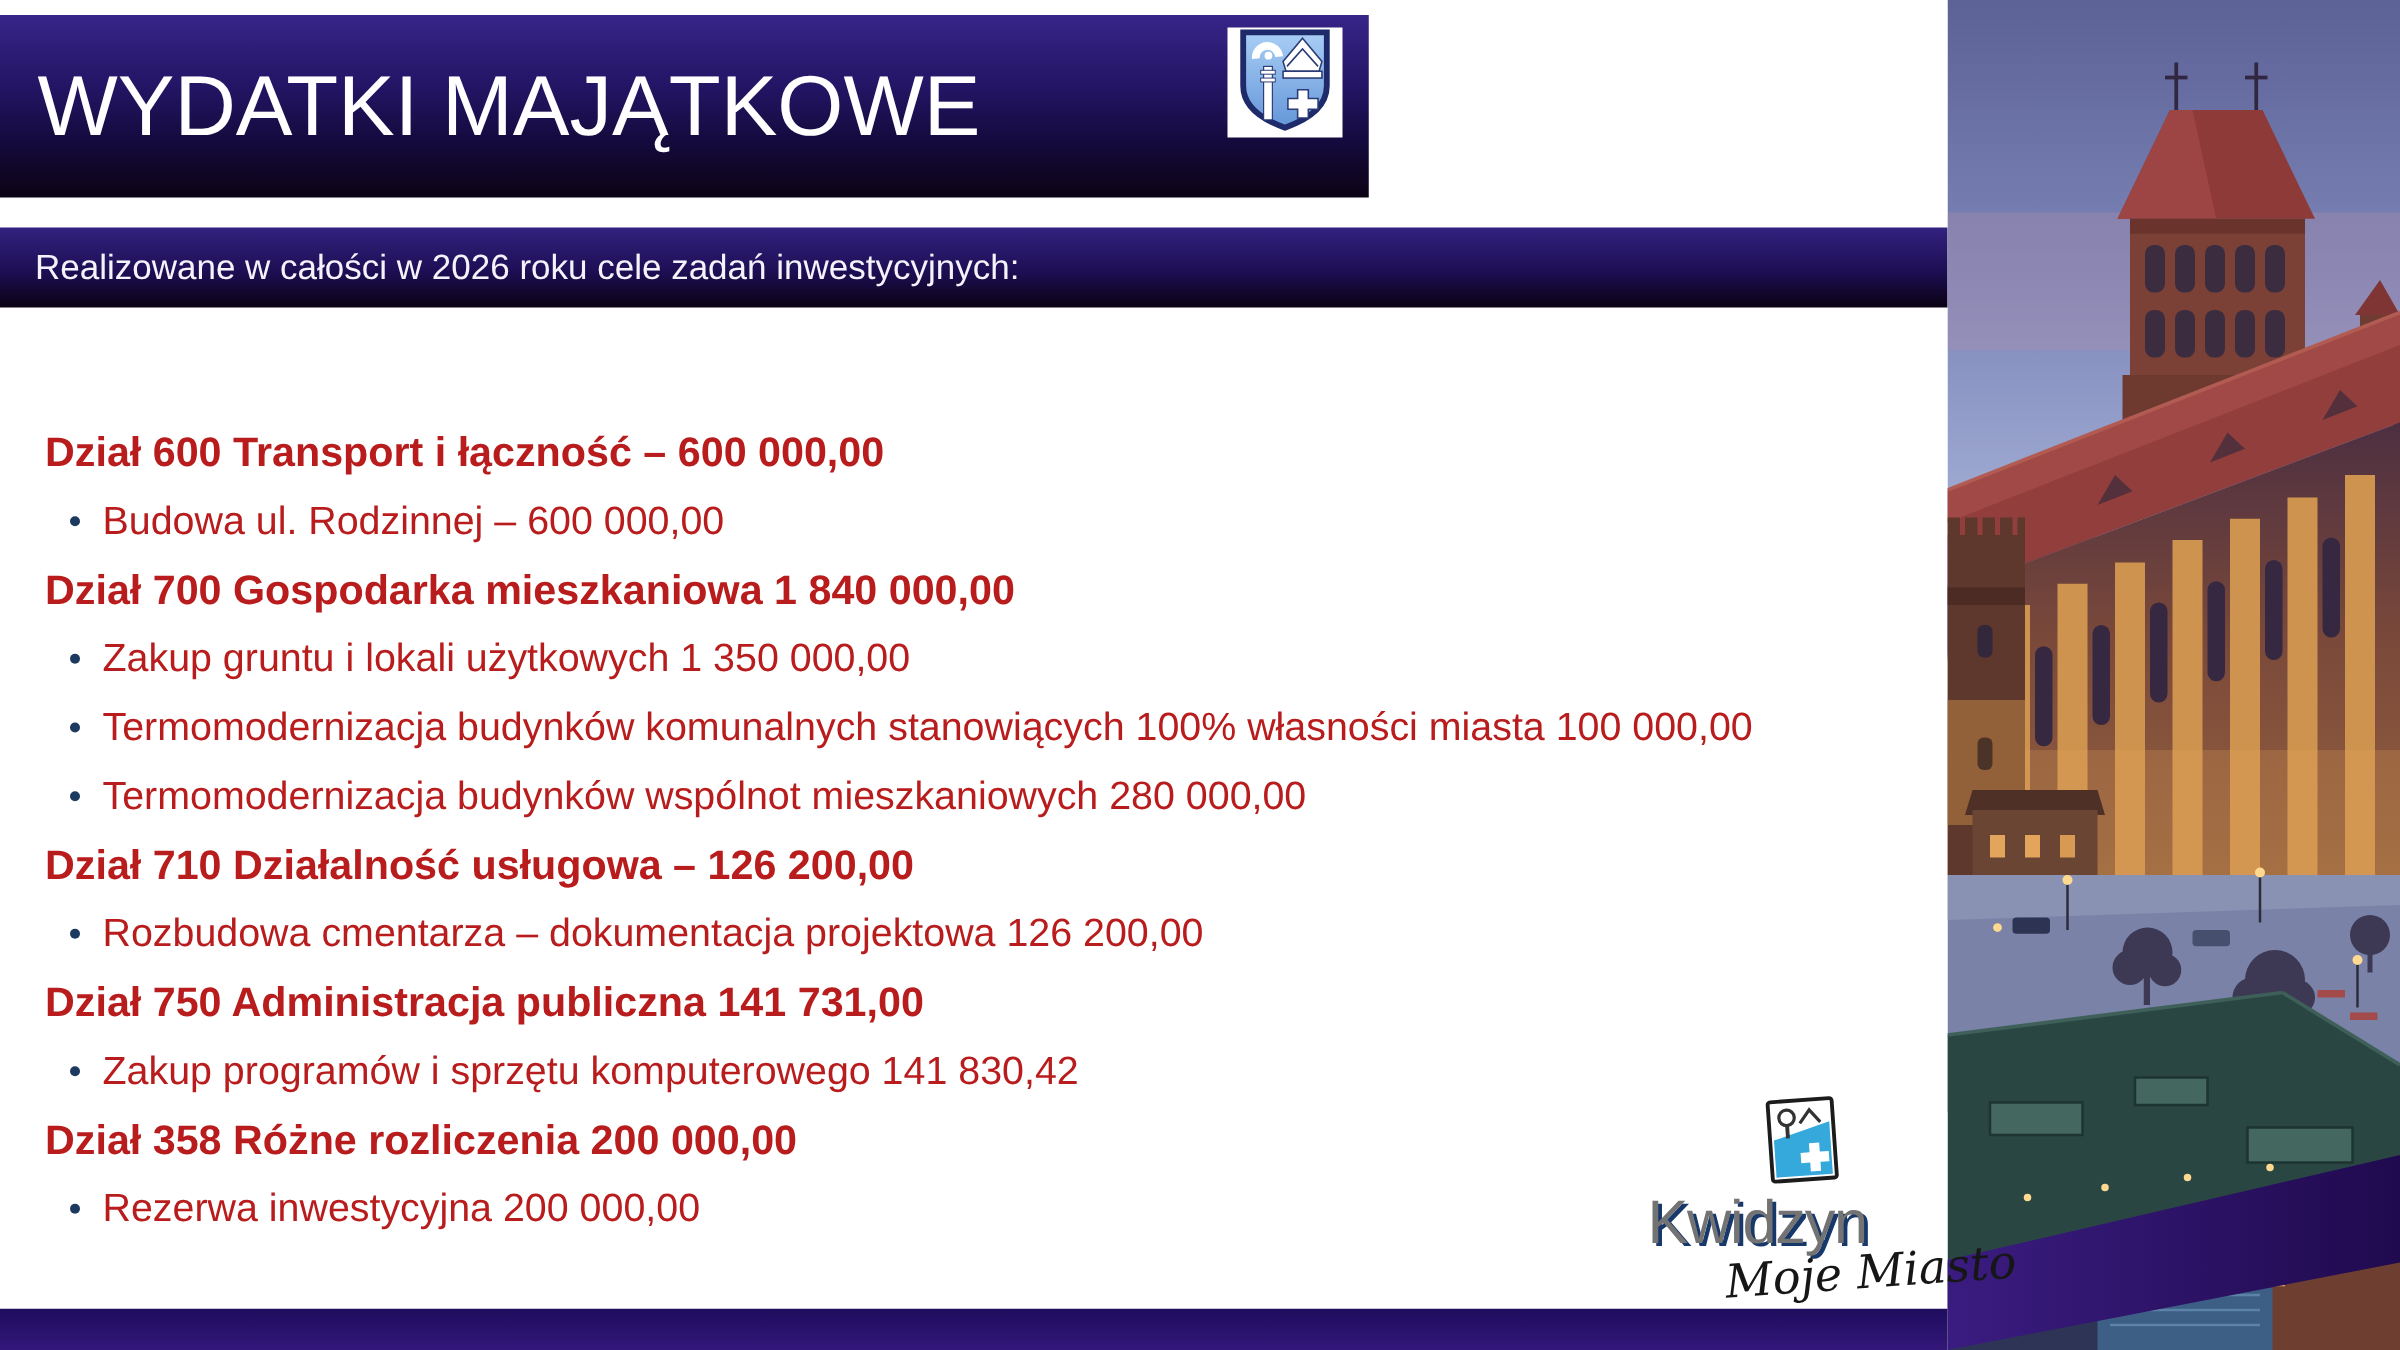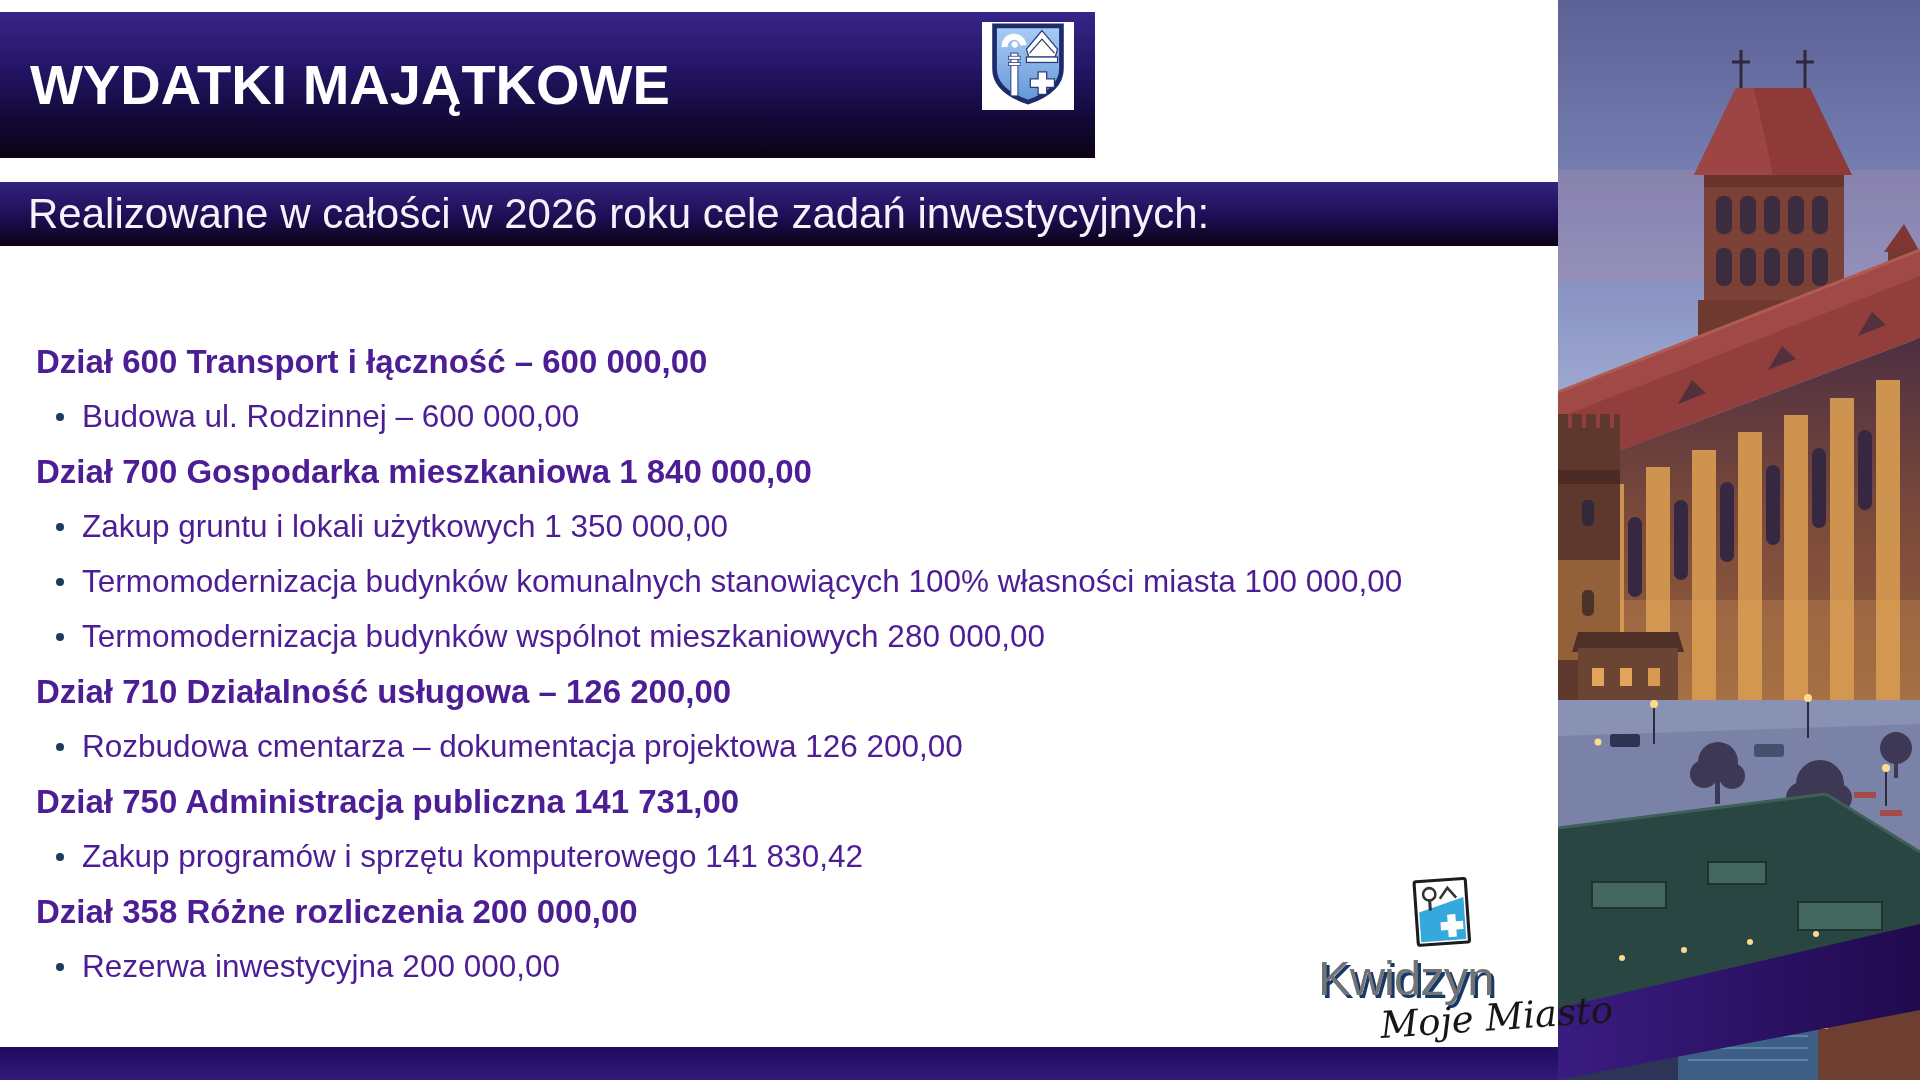--- a/index.html
+++ b/index.html
@@ -7,36 +7,36 @@
     position:relative;width:1920px;height:1080px;background:#ffffff;
     overflow:hidden;font-family:"Liberation Sans",sans-serif;
   }
   
   .title-bar{
     position:absolute;left:0;top:12px;width:1095px;height:146px;
     background:linear-gradient(180deg,#372588 0%,#241566 38%,#140a3c 70%,#0c0314 100%);
   }
   .page-title{
     position:absolute;left:30px;top:0;height:146px;line-height:146px;
-    color:#ffffff;font-size:56px;font-weight:700;letter-spacing:0px;white-space:nowrap;
+    color:#ffffff;font-size:68px;font-weight:400;letter-spacing:0px;white-space:nowrap;
   }
   .crest-box{
     position:absolute;left:982px;top:10px;width:92px;height:88px;background:#ffffff;
     display:flex;align-items:center;justify-content:center;
   }
   
   .subtitle-bar{
     position:absolute;left:0;top:182px;width:1558px;height:64px;
     background:linear-gradient(180deg,#33227f 0%,#1d0e54 55%,#0b0213 100%);
     display:flex;align-items:center;
   }
-  .subtitle-text{color:#f4f2fa;font-size:42px;padding-left:28px;white-space:nowrap;}
+  .subtitle-text{color:#f4f2fa;font-size:28px;padding-left:28px;white-space:nowrap;}
   
   .content{position:absolute;left:0;top:334px;width:1558px;}
-  .row{height:55px;display:flex;align-items:center;color:#4c1d95;white-space:nowrap;}
+  .row{height:55px;display:flex;align-items:center;color:#b91c1c;white-space:nowrap;}
   .row.heading{font-weight:800;padding-left:36px;font-size:33px;}
   .row.bullet{padding-left:56px;font-size:31.5px;}
   .dot{width:8px;height:8px;border-radius:50%;background:#1c3a5f;margin-right:18px;flex:0 0 auto;}
   
   .logo{position:absolute;left:1316px;top:876px;width:256px;height:176px;z-index:5;}
   .logo-crest{position:absolute;left:94px;top:0;}
   .logo-name{
     position:absolute;left:2px;top:74px;font-size:49px;font-weight:400;letter-spacing:-1px;
     color:#737373;text-shadow:3px 3px 0 #17386a;white-space:nowrap;
   }

